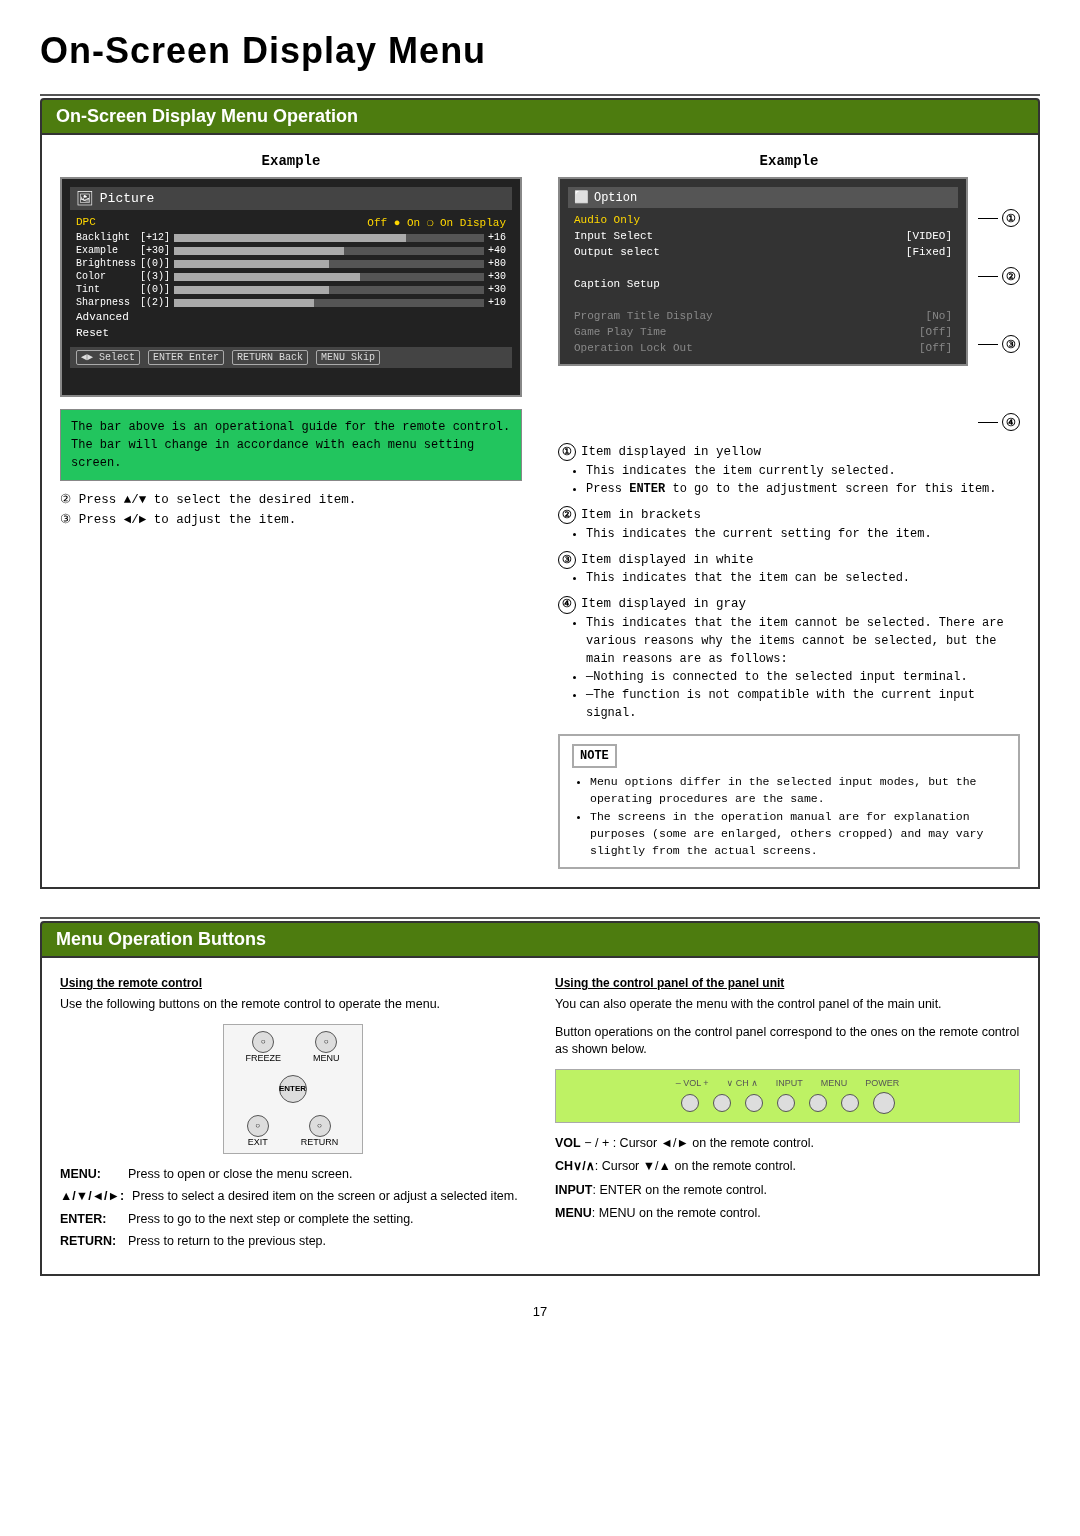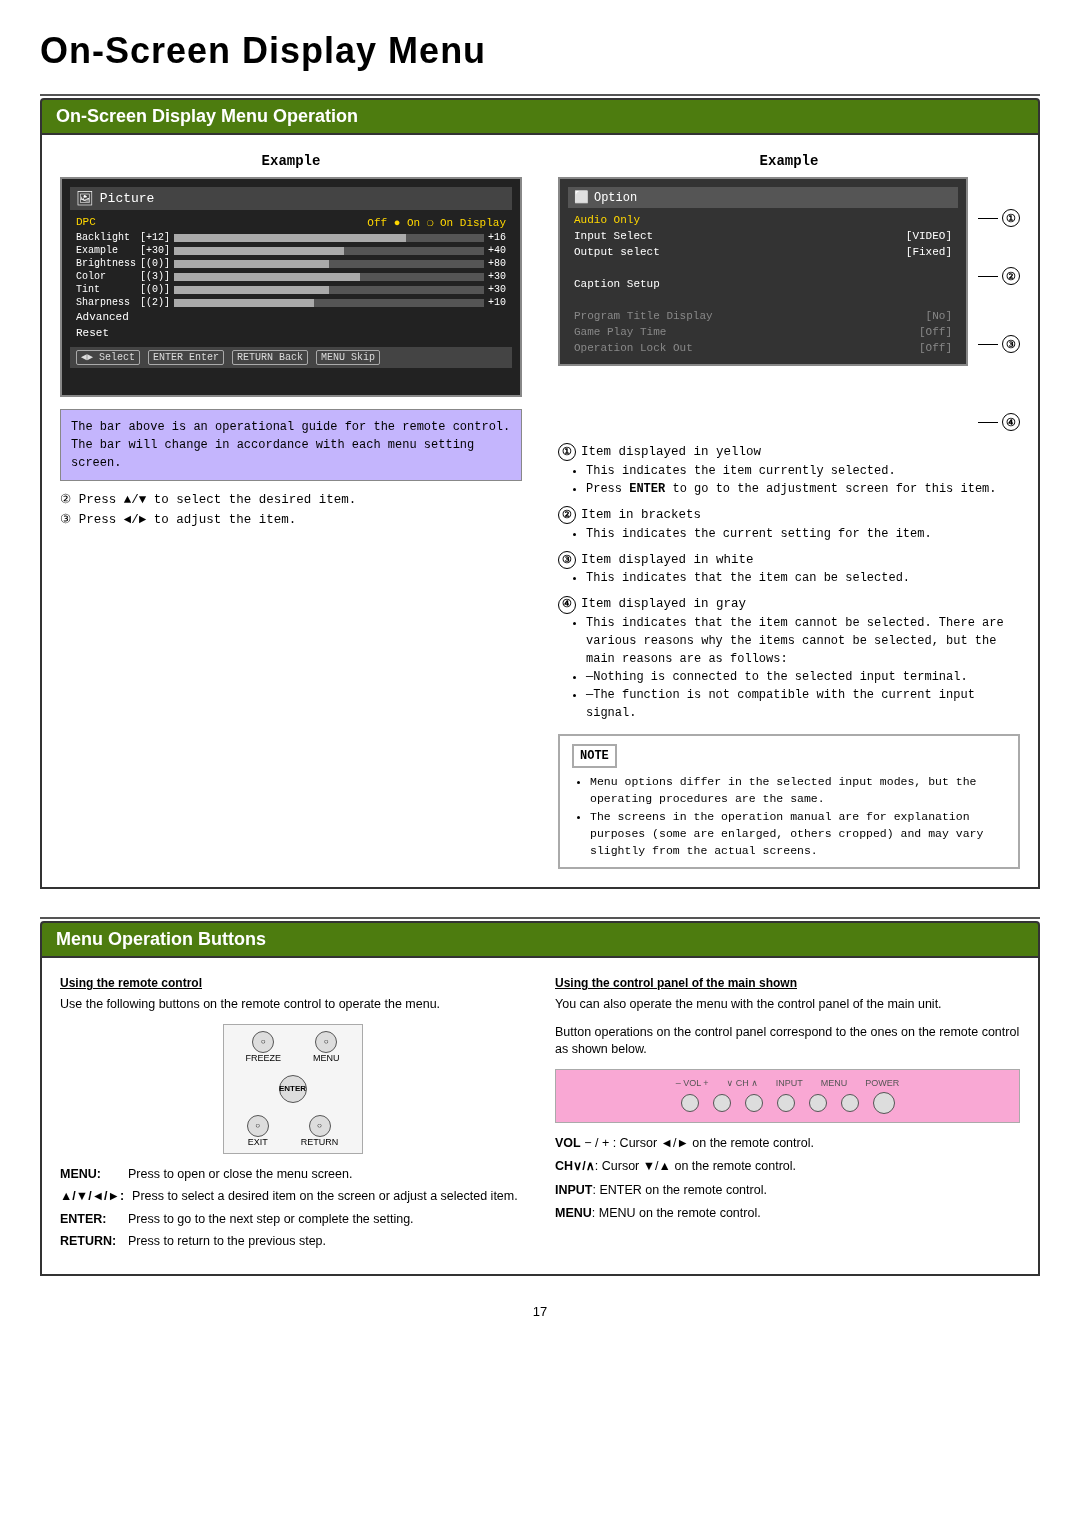--- a/index.html
+++ b/index.html
@@ -108,21 +108,21 @@
     .nav-bar span {
       border: 1px solid #aaa;
       padding: 1px 4px;
       border-radius: 2px;
     }
     .guide-box {
       border: 1px solid #888;
       padding: 8px 10px;
       margin-top: 8px;
       font-size: 12px;
-      background: #c4b5fd;
+      background: #22c55e;
       line-height: 1.5;
     }
     .press-items {
       margin-top: 10px;
     }
     .press-item {
       margin-bottom: 4px;
       font-size: 12.5px;
     }
     
@@ -274,21 +274,21 @@
     }
     .btn-legend-key {
       font-weight: bold;
       min-width: 60px;
     }
     .btn-legend-desc {
       flex: 1;
     }
     .control-panel-diagram {
       border: 1px solid #aaa;
-      background: #f9a8d4;
+      background: #bef264;
       padding: 8px 12px;
       margin-bottom: 12px;
       display: flex;
       flex-direction: column;
       align-items: center;
       gap: 4px;
       font-size: 9px;
     }
     .cp-labels {
       display: flex;
@@ -602,21 +602,21 @@
             <span class="btn-legend-desc">Press to go to the next step or complete the setting.</span>
           </div>
           <div class="btn-legend-row">
             <span class="btn-legend-key">RETURN:</span>
             <span class="btn-legend-desc">Press to return to the previous step.</span>
           </div>
         </div>
       </div>
 
       <div class="mob-right">
-        <div class="mob-subsection-title">Using the control panel of the main shown</div>
+        <div class="mob-subsection-title">Using the control panel of the panel unit</div>
         <div class="mob-desc">You can also operate the menu with the control panel of the main unit.</div>
         <div class="mob-desc">Button operations on the control panel correspond to the ones on the remote control as shown below.</div>
 
         <div class="control-panel-diagram">
           <div class="cp-labels">
             <span>– VOL +</span>
             <span>∨ CH ∧</span>
             <span>INPUT</span>
             <span>MENU</span>
             <span>POWER</span>

